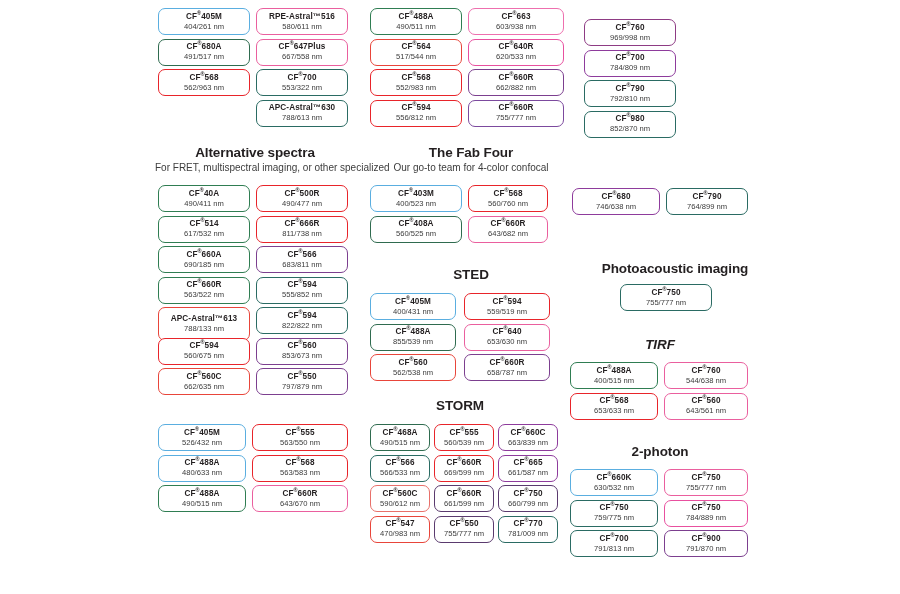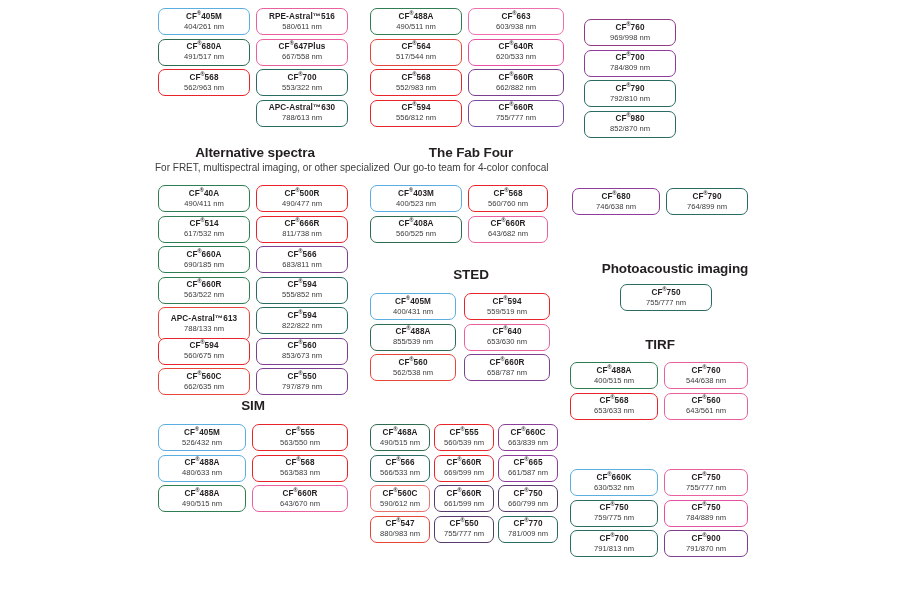--- a/index.html
+++ b/index.html
@@ -262,38 +262,37 @@
       <div class="nm-val">559/519 nm</div>
     </div>
     <div class="pill" style="left: 464px; top: 323.5px; width: 86px; height: 27px; border-color: rgb(234, 95, 158);">
       <div class="nm-name">CF<sup>®</sup>640</div>
       <div class="nm-val">653/630 nm</div>
     </div>
     <div class="pill" style="left: 464px; top: 354px; width: 86px; height: 27px; border-color: rgb(124, 63, 143);">
       <div class="nm-name">CF<sup>®</sup>660R</div>
       <div class="nm-val">658/787 nm</div>
     </div>
-    <div class="sec-title" style="left: 570px; top: 337px; width: 180px;">TIRF</div>
+    <div class="sec-title" style="left: 570px; top: 337px; width: 180px; font-style: italic;">TIRF</div>
     <div class="pill" style="left: 570px; top: 362px; width: 88px; height: 27px; border-color: rgb(47, 125, 82);">
       <div class="nm-name">CF<sup>®</sup>488A</div>
       <div class="nm-val">400/515 nm</div>
     </div>
     <div class="pill" style="left: 570px; top: 392.5px; width: 88px; height: 27px; border-color: rgb(232, 36, 42);">
       <div class="nm-name">CF<sup>®</sup>568</div>
       <div class="nm-val">653/633 nm</div>
     </div>
     <div class="pill" style="left: 664px; top: 362px; width: 84px; height: 27px; border-color: rgb(234, 95, 158);">
       <div class="nm-name">CF<sup>®</sup>760</div>
       <div class="nm-val">544/638 nm</div>
     </div>
     <div class="pill" style="left: 664px; top: 392.5px; width: 84px; height: 27px; border-color: rgb(234, 95, 158);">
       <div class="nm-name">CF<sup>®</sup>560</div>
       <div class="nm-val">643/561 nm</div>
     </div>
-    <div class="sec-title" style="left: 158px; top: 398px; width: 190px;">SIM</div>
     <div class="pill" style="left: 158px; top: 424px; width: 88px; height: 27px; border-color: rgb(90, 174, 224);">
       <div class="nm-name">CF<sup>®</sup>405M</div>
       <div class="nm-val">526/432 nm</div>
     </div>
     <div class="pill" style="left: 158px; top: 454.5px; width: 88px; height: 27px; border-color: rgb(90, 174, 224);">
       <div class="nm-name">CF<sup>®</sup>488A</div>
       <div class="nm-val">480/633 nm</div>
     </div>
     <div class="pill" style="left: 158px; top: 485px; width: 88px; height: 27px; border-color: rgb(47, 125, 82);">
       <div class="nm-name">CF<sup>®</sup>488A</div>
@@ -304,35 +303,36 @@
       <div class="nm-val">563/550 nm</div>
     </div>
     <div class="pill" style="left: 252px; top: 454.5px; width: 96px; height: 27px; border-color: rgb(232, 36, 42);">
       <div class="nm-name">CF<sup>®</sup>568</div>
       <div class="nm-val">563/583 nm</div>
     </div>
     <div class="pill" style="left: 252px; top: 485px; width: 96px; height: 27px; border-color: rgb(234, 95, 158);">
       <div class="nm-name">CF<sup>®</sup>660R</div>
       <div class="nm-val">643/670 nm</div>
     </div>
+    <div class="sec-title" style="left: 370px; top: 398px; width: 180px;">STORM</div>
     <div class="pill" style="left: 370px; top: 424px; width: 60px; height: 27px; border-color: rgb(47, 107, 79);">
       <div class="nm-name">CF<sup>®</sup>468A</div>
       <div class="nm-val">490/515 nm</div>
     </div>
     <div class="pill" style="left: 370px; top: 454.5px; width: 60px; height: 27px; border-color: rgb(42, 107, 99);">
       <div class="nm-name">CF<sup>®</sup>566</div>
       <div class="nm-val">566/533 nm</div>
     </div>
     <div class="pill" style="left: 370px; top: 485px; width: 60px; height: 27px; border-color: rgb(232, 112, 106);">
       <div class="nm-name">CF<sup>®</sup>560C</div>
       <div class="nm-val">590/612 nm</div>
     </div>
     <div class="pill" style="left: 370px; top: 515.5px; width: 60px; height: 27px; border-color: rgb(232, 69, 58);">
       <div class="nm-name">CF<sup>®</sup>547</div>
-      <div class="nm-val">880/983 nm</div>
+      <div class="nm-val">470/983 nm</div>
     </div>
     <div class="pill" style="left: 434px; top: 424px; width: 60px; height: 27px; border-color: rgb(232, 36, 42);">
       <div class="nm-name">CF<sup>®</sup>555</div>
       <div class="nm-val">560/539 nm</div>
     </div>
     <div class="pill" style="left: 434px; top: 454.5px; width: 60px; height: 27px; border-color: rgb(232, 36, 42);">
       <div class="nm-name">CF<sup>®</sup>660R</div>
       <div class="nm-val">669/599 nm</div>
     </div>
     <div class="pill" style="left: 434px; top: 485px; width: 60px; height: 27px; border-color: rgb(90, 58, 110);">
@@ -352,20 +352,21 @@
       <div class="nm-val">661/587 nm</div>
     </div>
     <div class="pill" style="left: 498px; top: 485px; width: 60px; height: 27px; border-color: rgb(90, 58, 110);">
       <div class="nm-name">CF<sup>®</sup>750</div>
       <div class="nm-val">660/799 nm</div>
     </div>
     <div class="pill" style="left: 498px; top: 515.5px; width: 60px; height: 27px; border-color: rgb(42, 107, 99);">
       <div class="nm-name">CF<sup>®</sup>770</div>
       <div class="nm-val">781/009 nm</div>
     </div>
+    <div class="sec-title" style="left: 570px; top: 444px; width: 180px;">2-photon</div>
     <div class="pill" style="left: 570px; top: 469px; width: 88px; height: 27px; border-color: rgb(90, 174, 224);">
       <div class="nm-name">CF<sup>®</sup>660K</div>
       <div class="nm-val">630/532 nm</div>
     </div>
     <div class="pill" style="left: 570px; top: 499.5px; width: 88px; height: 27px; border-color: rgb(42, 107, 99);">
       <div class="nm-name">CF<sup>®</sup>750</div>
       <div class="nm-val">759/775 nm</div>
     </div>
     <div class="pill" style="left: 570px; top: 530px; width: 88px; height: 27px; border-color: rgb(42, 107, 99);">
       <div class="nm-name">CF<sup>®</sup>700</div>

